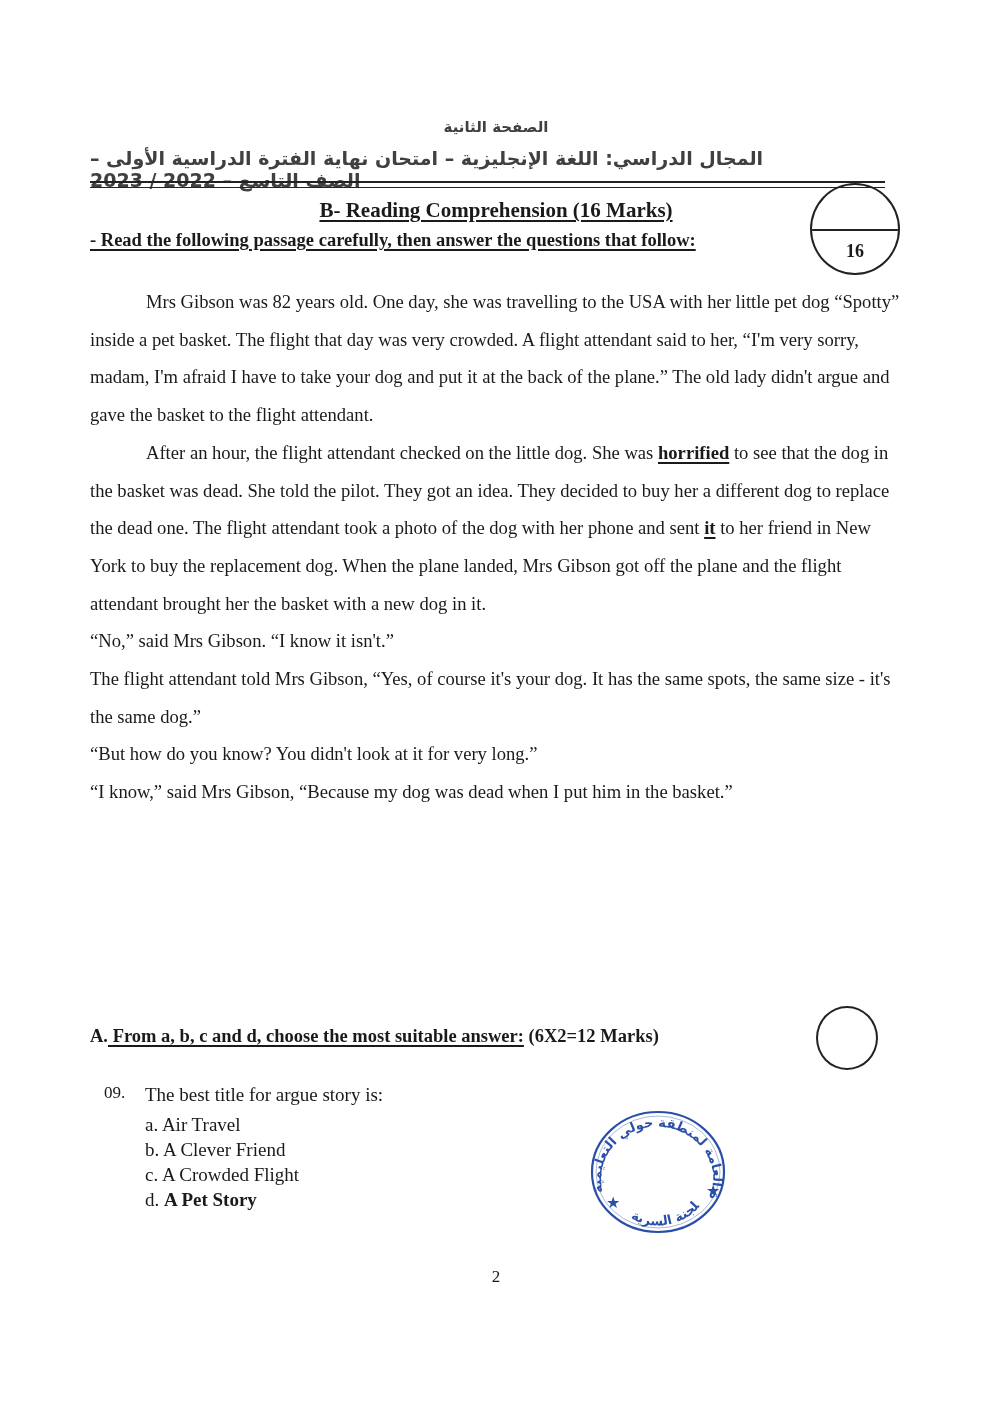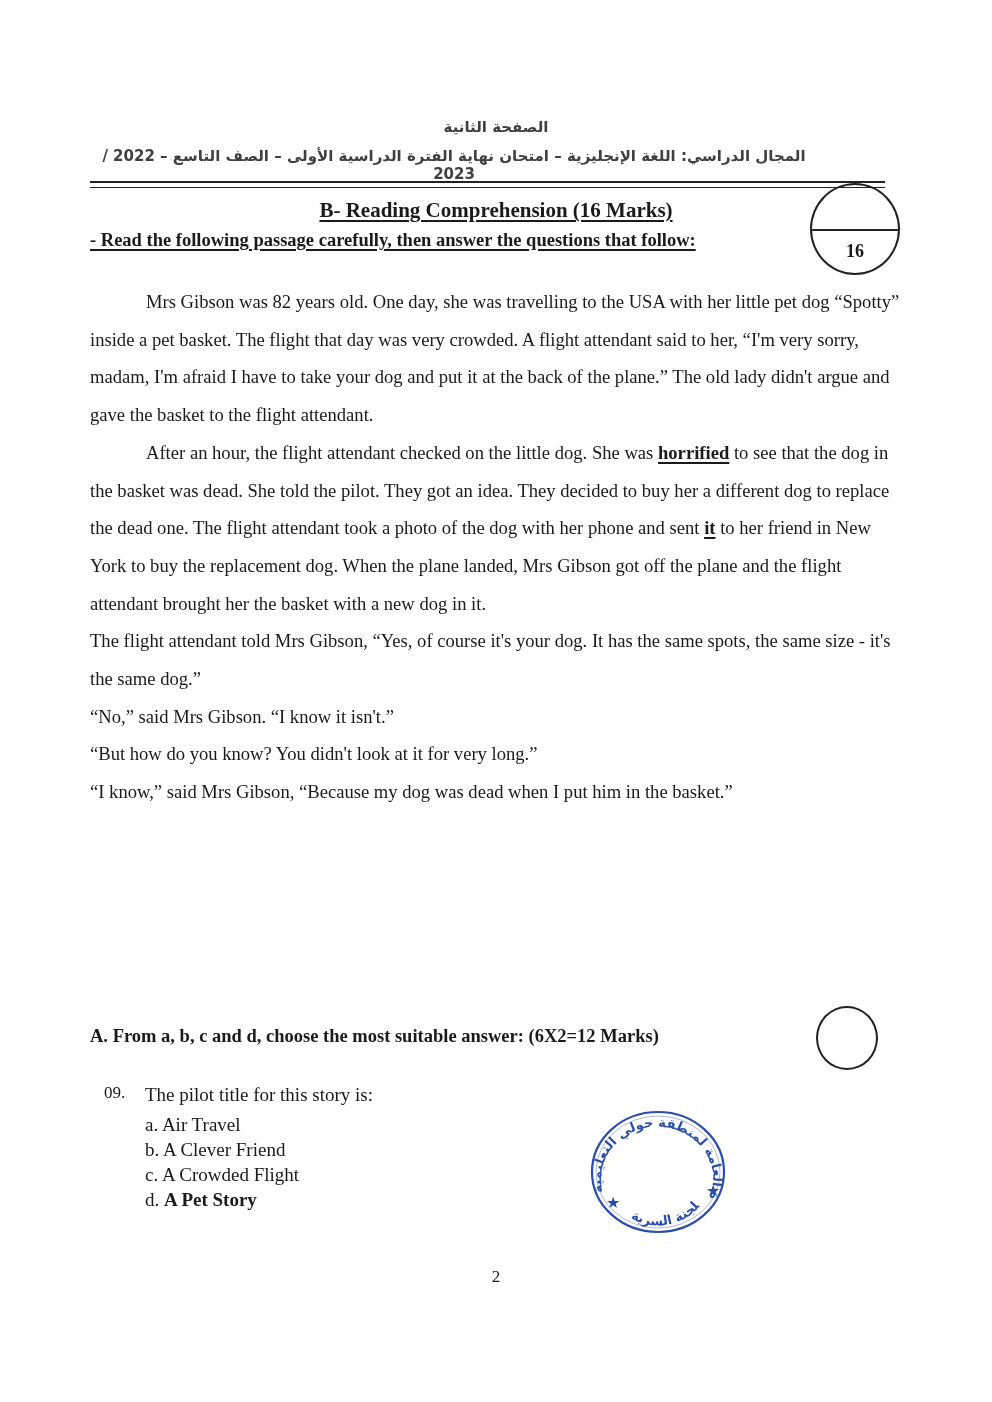--- a/index.html
+++ b/index.html
@@ -1,35 +1,35 @@
 <!DOCTYPE html>
 <html><head>
   <meta charset="utf-8">
   <style>
     html, body { margin: 0; padding: 0; background: #ffffff; }
     body { width: 992px; height: 1402px; position: relative; overflow: hidden;
            font-family: "Liberation Serif", "DejaVu Serif", serif; color: #1a1a1a; }
     .abs { position: absolute; }
     .arabic { direction: rtl; font-family: "DejaVu Sans", "Liberation Sans", sans-serif; font-weight: bold; color: #404040; }
     #page-heading-ar { left: 0; width: 992px; top: 118px; text-align: center; font-size: 15px; }
-    #subject-line-ar { left: 90px; width: 728px; top: 147px; text-align: center; font-size: 15px; }
+    #subject-line-ar { left: 90px; width: 728px; top: 147px; text-align: left; font-size: 19px; }
     .rule { left: 90px; width: 795px; height: 0; border-top: 2px solid #222; }
     #section-title { left: 0; width: 992px; top: 198px; text-align: center; font-size: 21px; font-weight: bold; }
     #section-title span { text-decoration: underline; text-decoration-thickness: 2px; text-underline-offset: 3px; }
     #instruction { left: 90px; top: 230px; font-size: 18.5px; font-weight: bold; }
     #instruction span { text-decoration: underline; text-decoration-thickness: 2px; text-underline-offset: 3px; }
     #score-oval { left: 810px; top: 183px; width: 90px; height: 92px; border: 2px solid #222; border-radius: 50%; box-sizing: border-box; overflow: hidden; }
     #score-oval .divider { position: absolute; left: 0; right: 0; top: 44px; border-top: 2px solid #222; }
     #score-oval .value { position: absolute; left: 0; right: 0; top: 56px; text-align: center; font-weight: bold; font-size: 18px; }
     #passage { left: 90px; width: 812px; top: 283px; font-size: 18.6px; line-height: 37.7px; }
     #passage p { margin: 0; }
     #passage p.indent { text-indent: 56px; }
     #passage b.ul { text-decoration: underline; text-decoration-thickness: 2px; text-underline-offset: 3px; }
     #part-a { left: 90px; top: 1026px; font-size: 18.5px; font-weight: bold; }
-    #part-a .ul { text-decoration-thickness: 2px; text-underline-offset: 3px; }
+    #part-a .ul { text-decoration: underline; text-decoration-thickness: 2px; text-underline-offset: 3px; }
     #part-a-oval { left: 816px; top: 1006px; width: 62px; height: 64px; border: 2px solid #222; border-radius: 50%; box-sizing: border-box; }
     #q9-number { left: 104px; top: 1083px; font-size: 17px; }
     #q9-text { left: 145px; top: 1084px; font-size: 19px; }
     .option { left: 145px; font-size: 19px; }
     .option b { font-weight: bold; }
     #stamp { left: 588px; top: 1108px; width: 140px; height: 128px; }
     #page-number { left: 0; width: 992px; top: 1267px; text-align: center; font-size: 17px; }
   </style>
 </head>
 <body>
@@ -48,33 +48,33 @@
 </div>
 
 <div class="abs" id="score-oval">
   <div class="divider"></div>
   <div class="value">16</div>
 </div>
 
 <div class="abs" id="passage">
   <p class="indent">Mrs Gibson was 82 years old. One day, she was travelling to the USA with her little pet dog “Spotty” inside a pet basket. The flight that day was very crowded. A flight attendant said to her, “I'm very sorry, madam, I'm afraid I have to take your dog and put it at the back of the plane.” The old lady didn't argue and gave the basket to the flight attendant.</p>
   <p class="indent"><span>After an hour, the flight attendant checked on the little dog. She was </span><b class="ul">horrified</b><span> to see that the dog in the basket was dead. She told the pilot. They got an idea. They decided to buy her a different dog to replace the dead one. The flight attendant took a photo of the dog with her phone and sent </span><b class="ul">it</b><span> to her friend in New York to buy the replacement dog. When the plane landed, Mrs Gibson got off the plane and the flight attendant brought her the basket with a new dog in it.</span></p>
+  <p>“No,” said Mrs Gibson. “I know it isn't.”</p>
   <p>The flight attendant told Mrs Gibson, “Yes, of course it's your dog. It has the same spots, the same size - it's the same dog.”</p>
-  <p>“No,” said Mrs Gibson. “I know it isn't.”</p>
   <p>“But how do you know? You didn't look at it for very long.”</p>
   <p>“I know,” said Mrs Gibson, “Because my dog was dead when I put him in the basket.”</p>
 </div>
 
 <div class="abs" id="part-a">
   <span>A.</span><span class="ul"> From a, b, c and d, choose the most suitable answer:</span><span> (6X2=12 Marks)</span>
 </div>
 <div class="abs" id="part-a-oval"></div>
 
 <div class="abs" id="q9-number">09.</div>
-<div class="abs" id="q9-text">The pilot title for this story is:</div>
+<div class="abs" id="q9-text">The best title for argue story is:</div>
 
 <div class="abs option" style="top:1114px;">
   <span>a.</span> <span>Air Travel</span>
 </div>
 <div class="abs option" style="top:1139px;">
   <span>b.</span> <span>A Clever Friend</span>
 </div>
 <div class="abs option" style="top:1164px;">
   <span>c.</span> <span>A Crowded Flight</span>
 </div>

